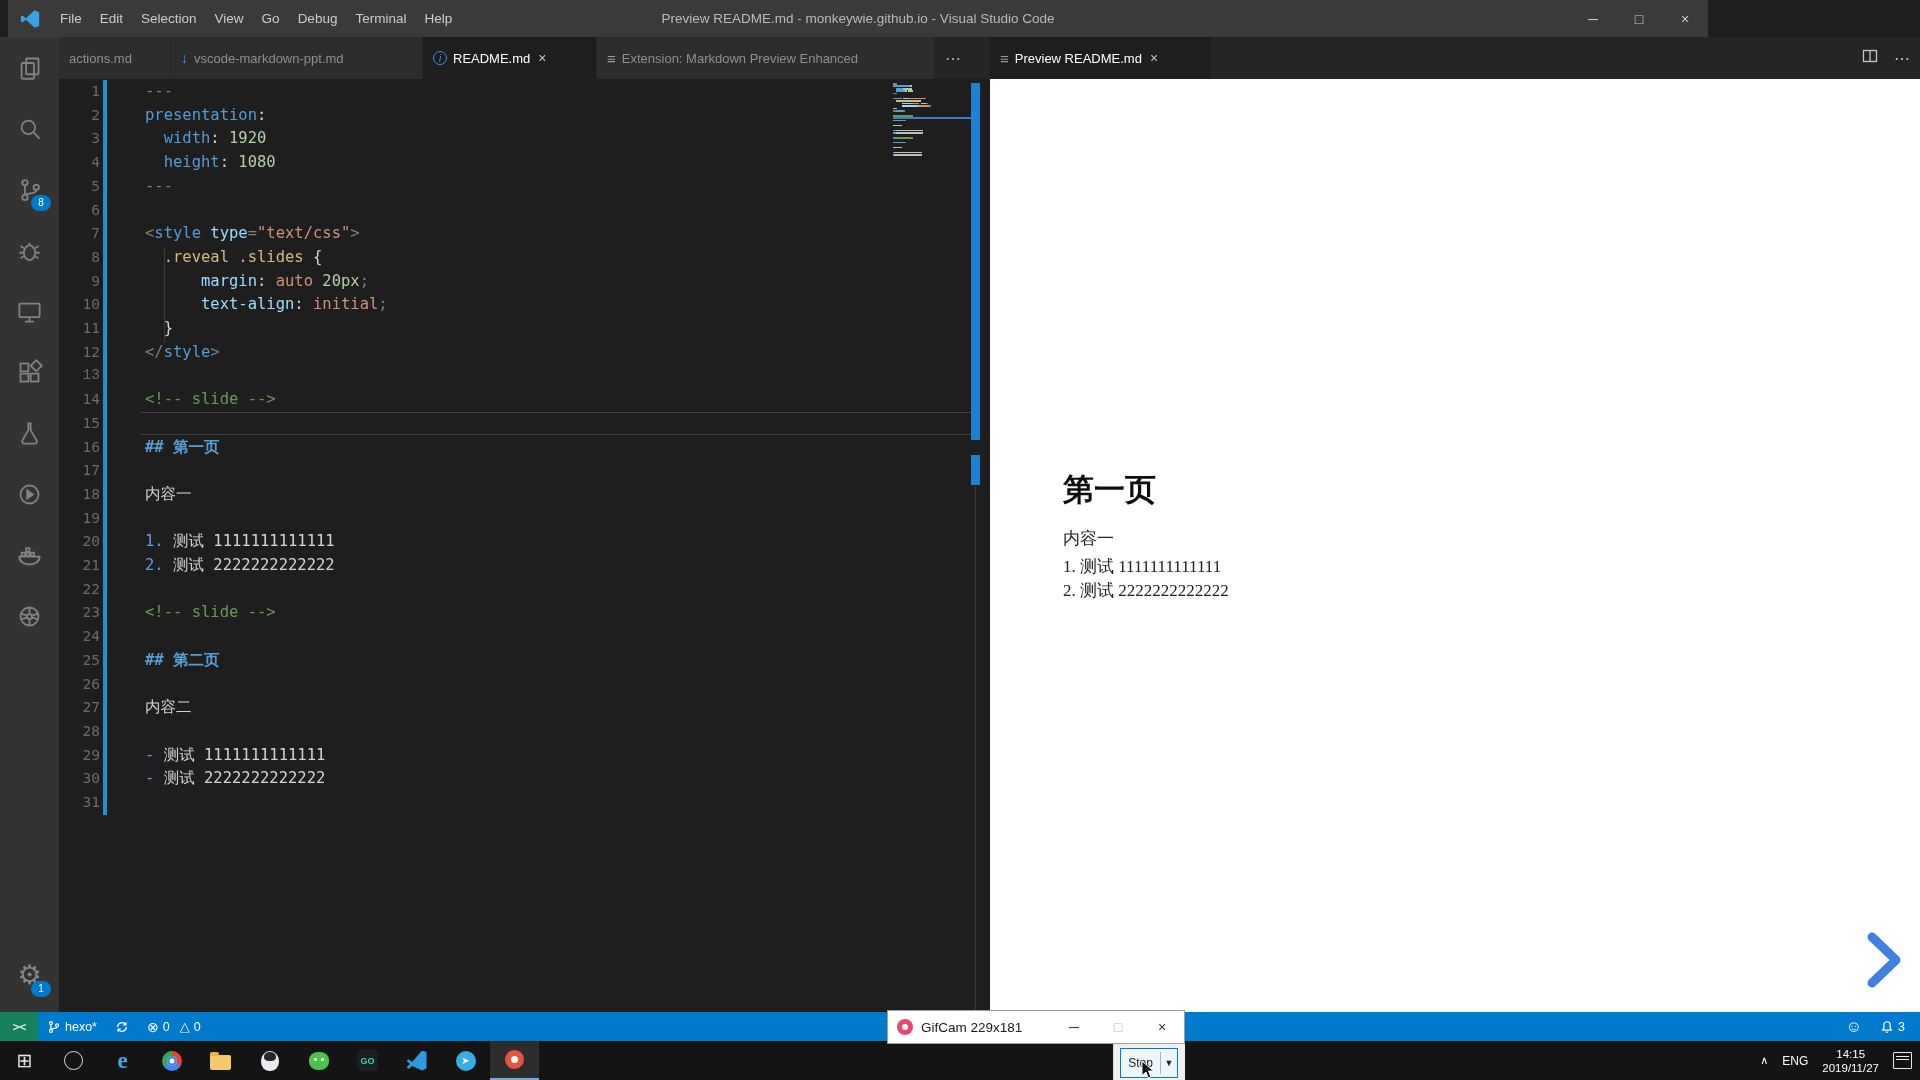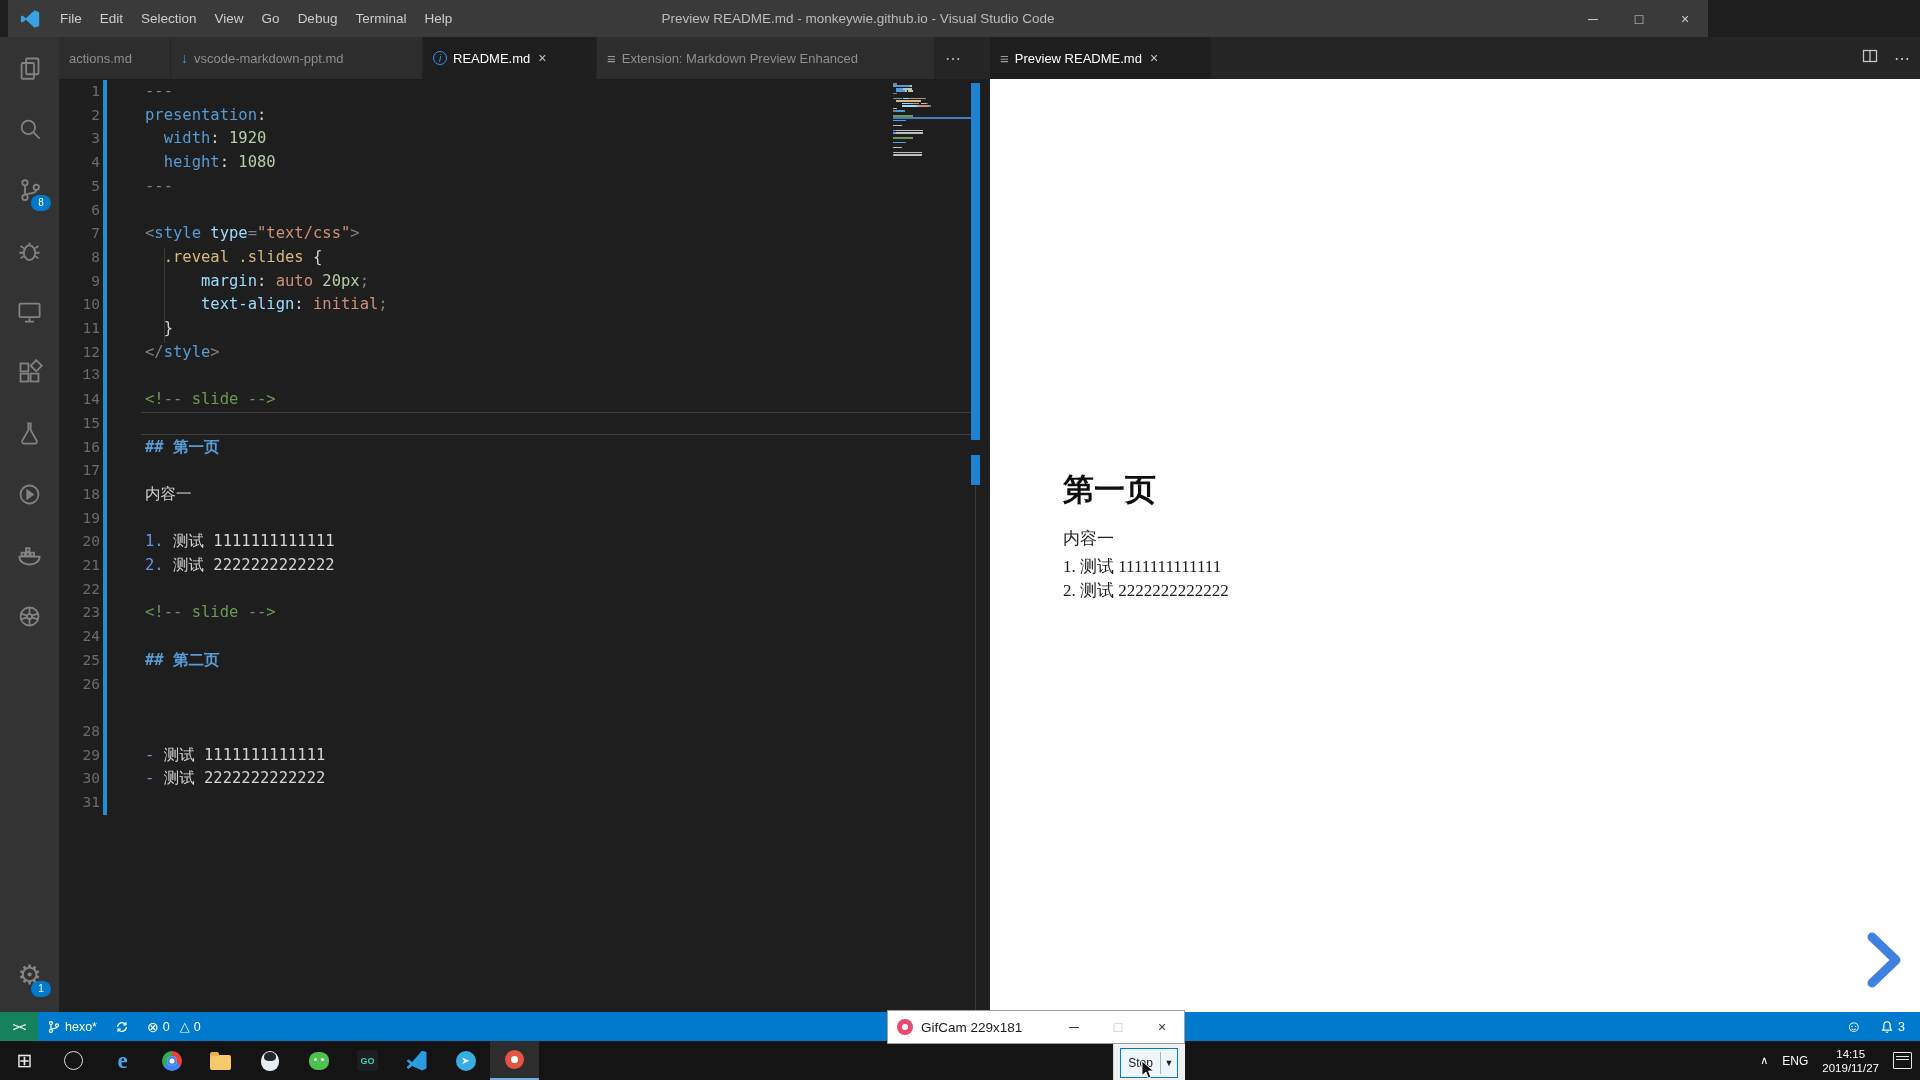--- a/index.html
+++ b/index.html
@@ -337,20 +337,24 @@
           <span class="code"></span>
         </div>
         <div class="code-line" style="top: 569.8px;">
           <span class="ln">25</span>
           <span class="code"><span style="color: rgb(86, 156, 214); font-weight: bold;">## 第二页</span></span>
         </div>
         <div class="code-line" style="top: 593.5px;">
           <span class="ln">26</span>
           <span class="code"></span>
         </div>
+        <div class="code-line" style="top: 617.2px;">
+          <span class="ln">27</span>
+          <span class="code"><span style="color: rgb(212, 212, 212);">内容二</span></span>
+        </div>
         <div class="code-line" style="top: 640.9px;">
           <span class="ln">28</span>
           <span class="code"></span>
         </div>
         <div class="code-line" style="top: 664.6px;">
           <span class="ln">29</span>
           <span class="code"><span style="color: rgb(103, 150, 230);">-</span><span style="color: rgb(212, 212, 212);"> 测试 1111111111111</span></span>
         </div>
         <div class="code-line" style="top: 688.3px;">
           <span class="ln">30</span>

